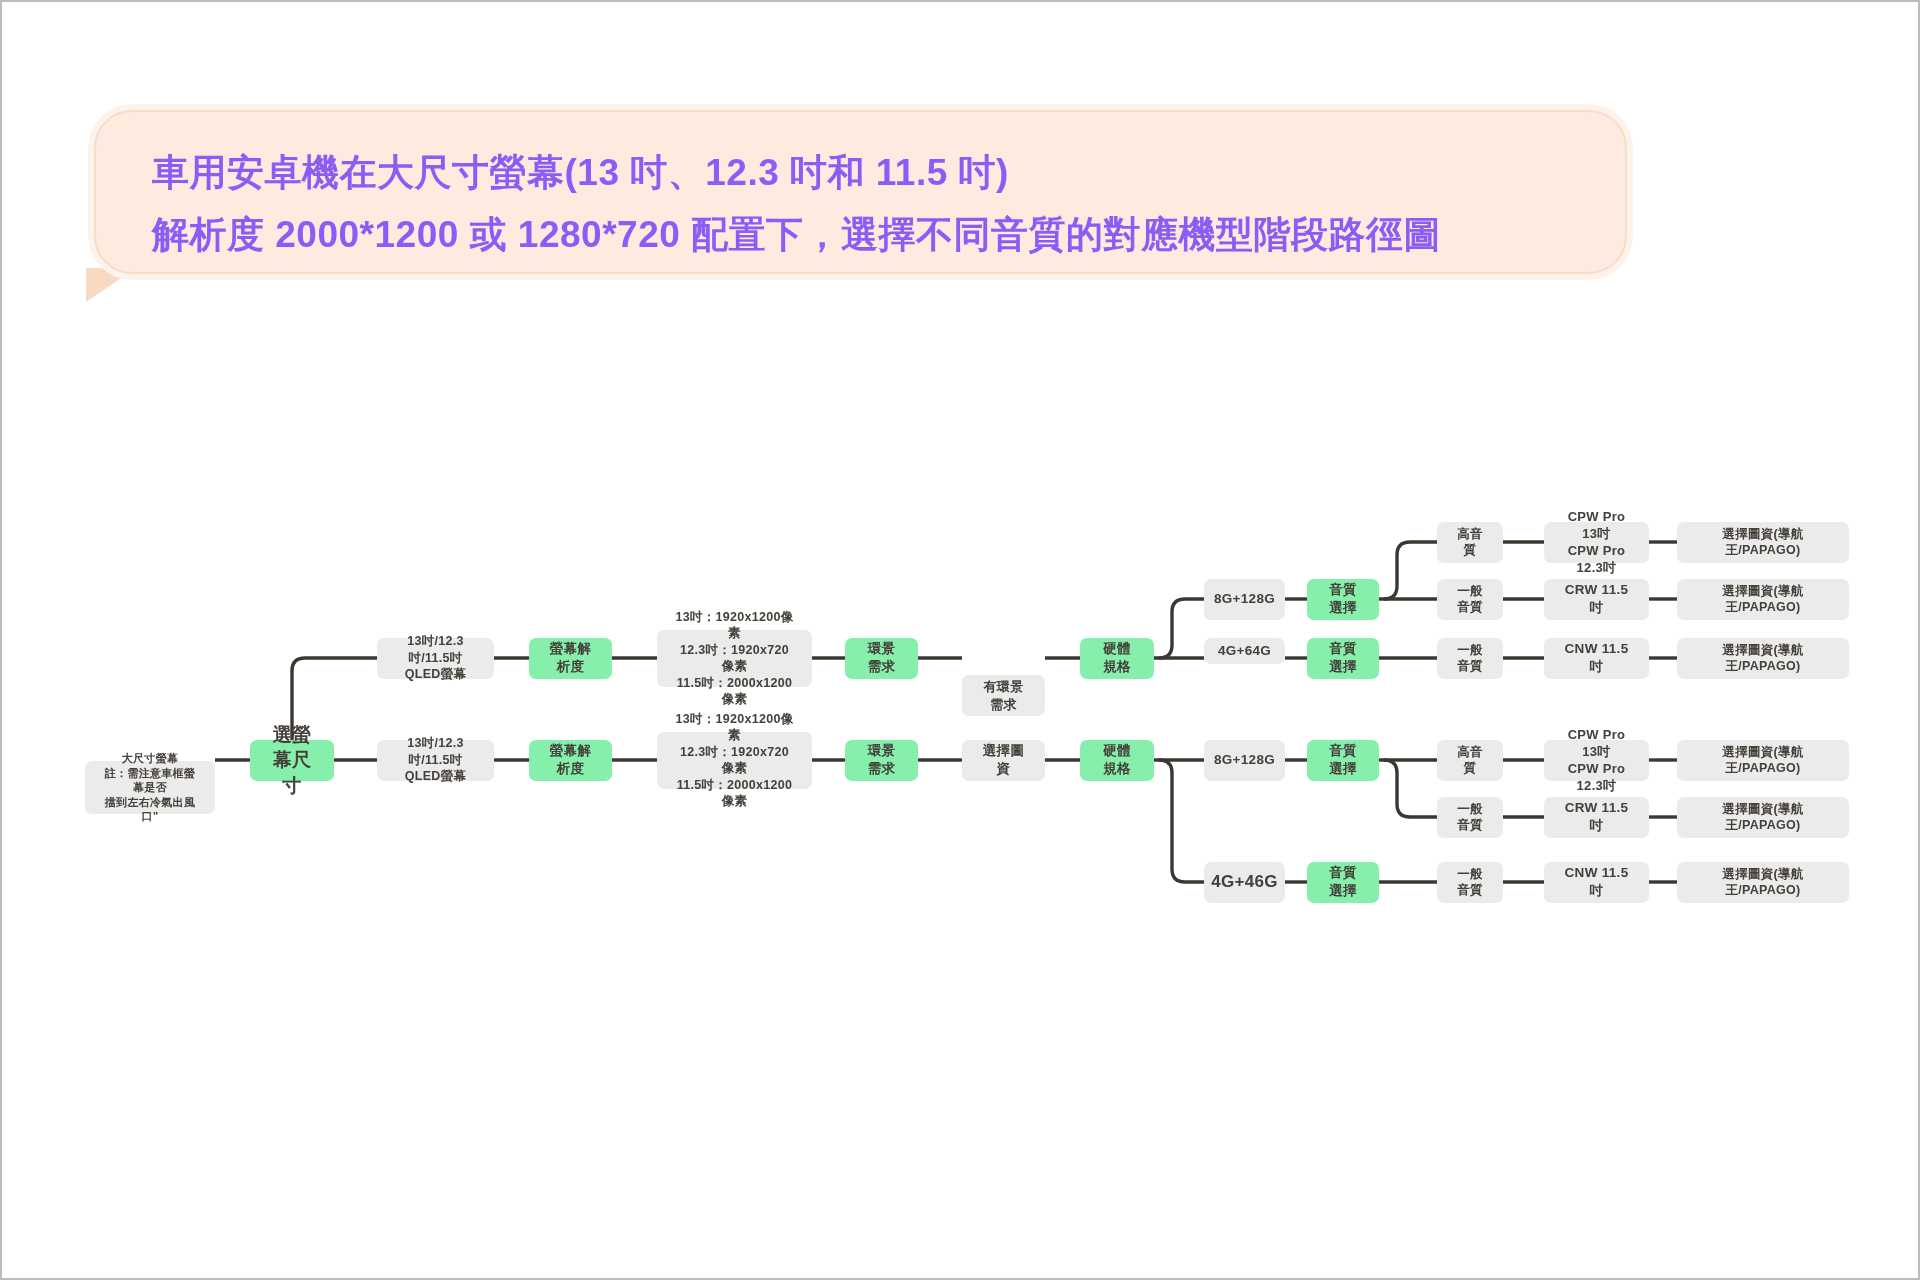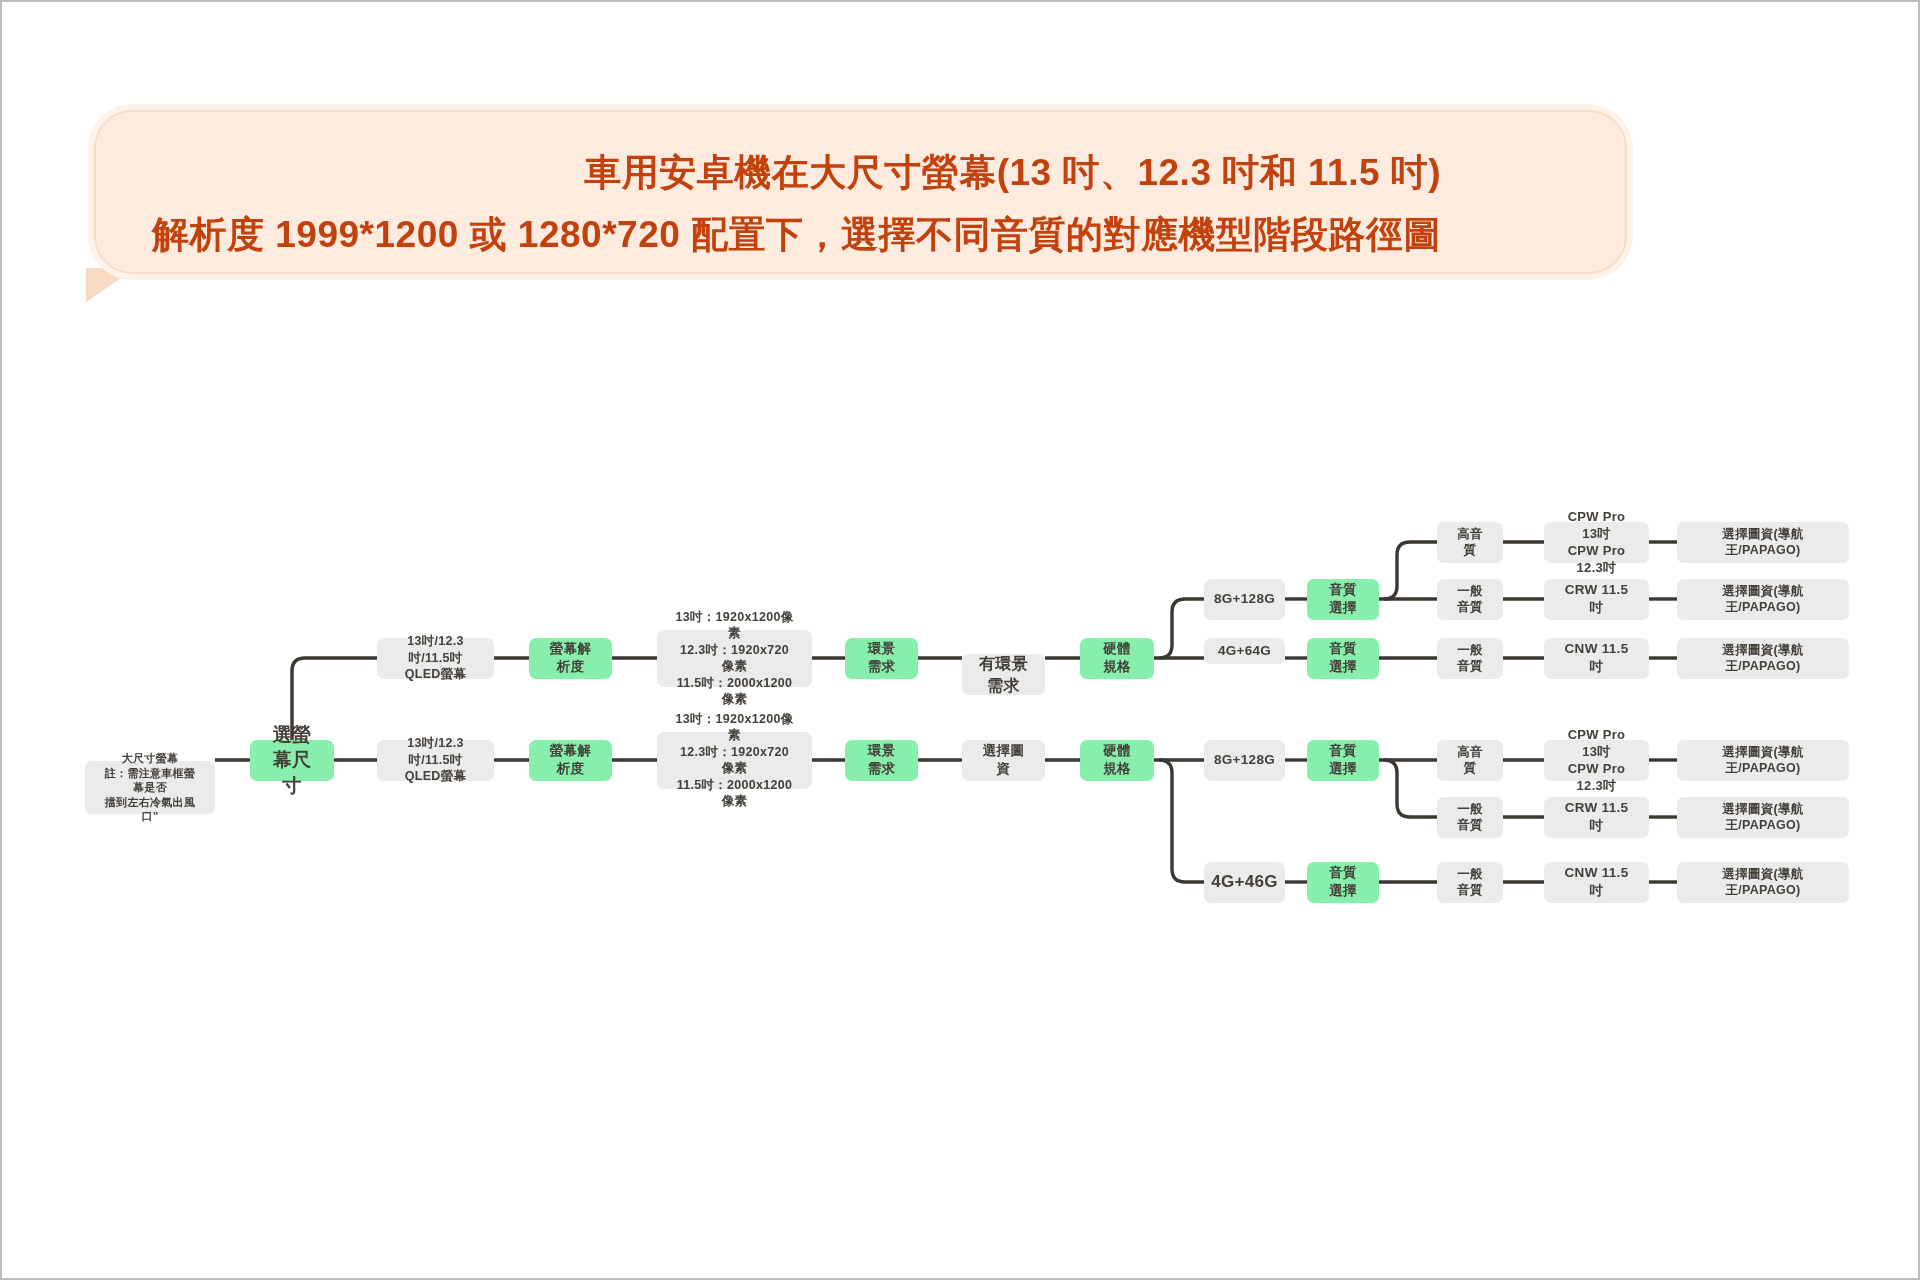--- a/index.html
+++ b/index.html
@@ -13,42 +13,42 @@
     background:#f8d9c2;clip-path:polygon(0 0,100% 0,0 100%);z-index:1;
   }
   .bubble{
     position:absolute;left:92px;top:108px;width:1533px;height:164px;
     box-sizing:border-box;border-radius:38px;z-index:2;
     background:#fcebde;border:2px solid #f8dcc6;
     box-shadow:0 0 0 6px #fdf3ea;
   }
   .bubble .titles{
     position:absolute;left:56px;top:30px;
-    font-size:37px;line-height:62px;font-weight:700;color:#c2410c;
-    letter-spacing:0.5px;white-space:nowrap;text-align:right;
+    font-size:37px;line-height:62px;font-weight:700;color:#8b5cf6;
+    letter-spacing:0.5px;white-space:nowrap;
   }
   #wires{position:absolute;left:0;top:0;z-index:3;}
   .node{
     position:absolute;display:flex;align-items:center;justify-content:center;
     text-align:center;border-radius:7px;font-weight:700;color:#454039;
     line-height:1.32;letter-spacing:0.3px;white-space:pre-line;z-index:4;
     box-sizing:border-box;padding:2px 17px;
   }
   .node.gray{background:#ebebeb;}
   .node.accent{background:#86efac;}
 </style>
 </head>
 <body>
 
 <div class="canvas">
   <div class="bubble-tail"></div>
   <div class="bubble">
     <div class="titles">
       <div>車用安卓機在大尺寸螢幕(13 吋、12.3 吋和 11.5 吋)</div>
-      <div>解析度 1999*1200 或 1280*720 配置下，選擇不同音質的對應機型階段路徑圖</div>
+      <div>解析度 2000*1200 或 1280*720 配置下，選擇不同音質的對應機型階段路徑圖</div>
     </div>
   </div>
   <svg id="wires" width="1920" height="1280">
       <path d="M 213 758 L 248 758" fill="none" stroke="#3d3731" stroke-width="3.4"></path>
       <path d="M 332 758 L 375 758" fill="none" stroke="#3d3731" stroke-width="3.4"></path>
       <path d="M 492 758 L 527 758" fill="none" stroke="#3d3731" stroke-width="3.4"></path>
       <path d="M 610 758 L 655 758" fill="none" stroke="#3d3731" stroke-width="3.4"></path>
       <path d="M 810 758 L 843 758" fill="none" stroke="#3d3731" stroke-width="3.4"></path>
       <path d="M 916 758 L 960 758" fill="none" stroke="#3d3731" stroke-width="3.4"></path>
       <path d="M 1043 758 L 1078 758" fill="none" stroke="#3d3731" stroke-width="3.4"></path>
@@ -90,21 +90,21 @@
 註：需注意車框螢幕是否
 擋到左右冷氣出風口"</div>
       <div class="node accent" style="left: 248px; top: 737.5px; width: 84px; height: 41px; font-size: 19px;">選螢幕尺寸</div>
       <div class="node gray" style="left: 375px; top: 635.5px; width: 117px; height: 41px; font-size: 12.5px;">13吋/12.3吋/11.5吋
 QLED螢幕</div>
       <div class="node accent" style="left: 527px; top: 635.5px; width: 83px; height: 41px; font-size: 13.5px;">螢幕解析度</div>
       <div class="node gray" style="left: 655px; top: 627.5px; width: 155px; height: 57px; font-size: 12.5px;">13吋：1920x1200像素
 12.3吋：1920x720像素
 11.5吋：2000x1200像素</div>
       <div class="node accent" style="left: 843px; top: 635.5px; width: 73px; height: 41px; font-size: 13.5px;">環景需求</div>
-      <div class="node gray" style="left: 960px; top: 652px; width: 83px; height: 41px; font-size: 16px;">有環景需求</div>
+      <div class="node gray" style="left: 960px; top: 673px; width: 83px; height: 41px; font-size: 13px;">有環景需求</div>
       <div class="node accent" style="left: 1078px; top: 635.5px; width: 74px; height: 41px; font-size: 13.5px;">硬體規格</div>
       <div class="node gray" style="left: 1202px; top: 635.5px; width: 81px; height: 26px; font-size: 13.5px;">4G+64G</div>
       <div class="node accent" style="left: 1305px; top: 635.5px; width: 72px; height: 41px; font-size: 13.5px;">音質選擇</div>
       <div class="node gray" style="left: 1435px; top: 635.5px; width: 66px; height: 41px; font-size: 12.5px;">一般音質</div>
       <div class="node gray" style="left: 1542px; top: 635.5px; width: 105px; height: 41px; font-size: 13.5px;">CNW 11.5吋</div>
       <div class="node gray" style="left: 1675px; top: 635.5px; width: 172px; height: 41px; font-size: 12.5px;">選擇圖資(導航王/PAPAGO)</div>
       <div class="node gray" style="left: 1202px; top: 576.5px; width: 81px; height: 41px; font-size: 13.5px;">8G+128G</div>
       <div class="node accent" style="left: 1305px; top: 576.5px; width: 72px; height: 41px; font-size: 13.5px;">音質選擇</div>
       <div class="node gray" style="left: 1435px; top: 576.5px; width: 66px; height: 41px; font-size: 12.5px;">一般音質</div>
       <div class="node gray" style="left: 1542px; top: 576.5px; width: 105px; height: 41px; font-size: 13.5px;">CRW 11.5吋</div>

